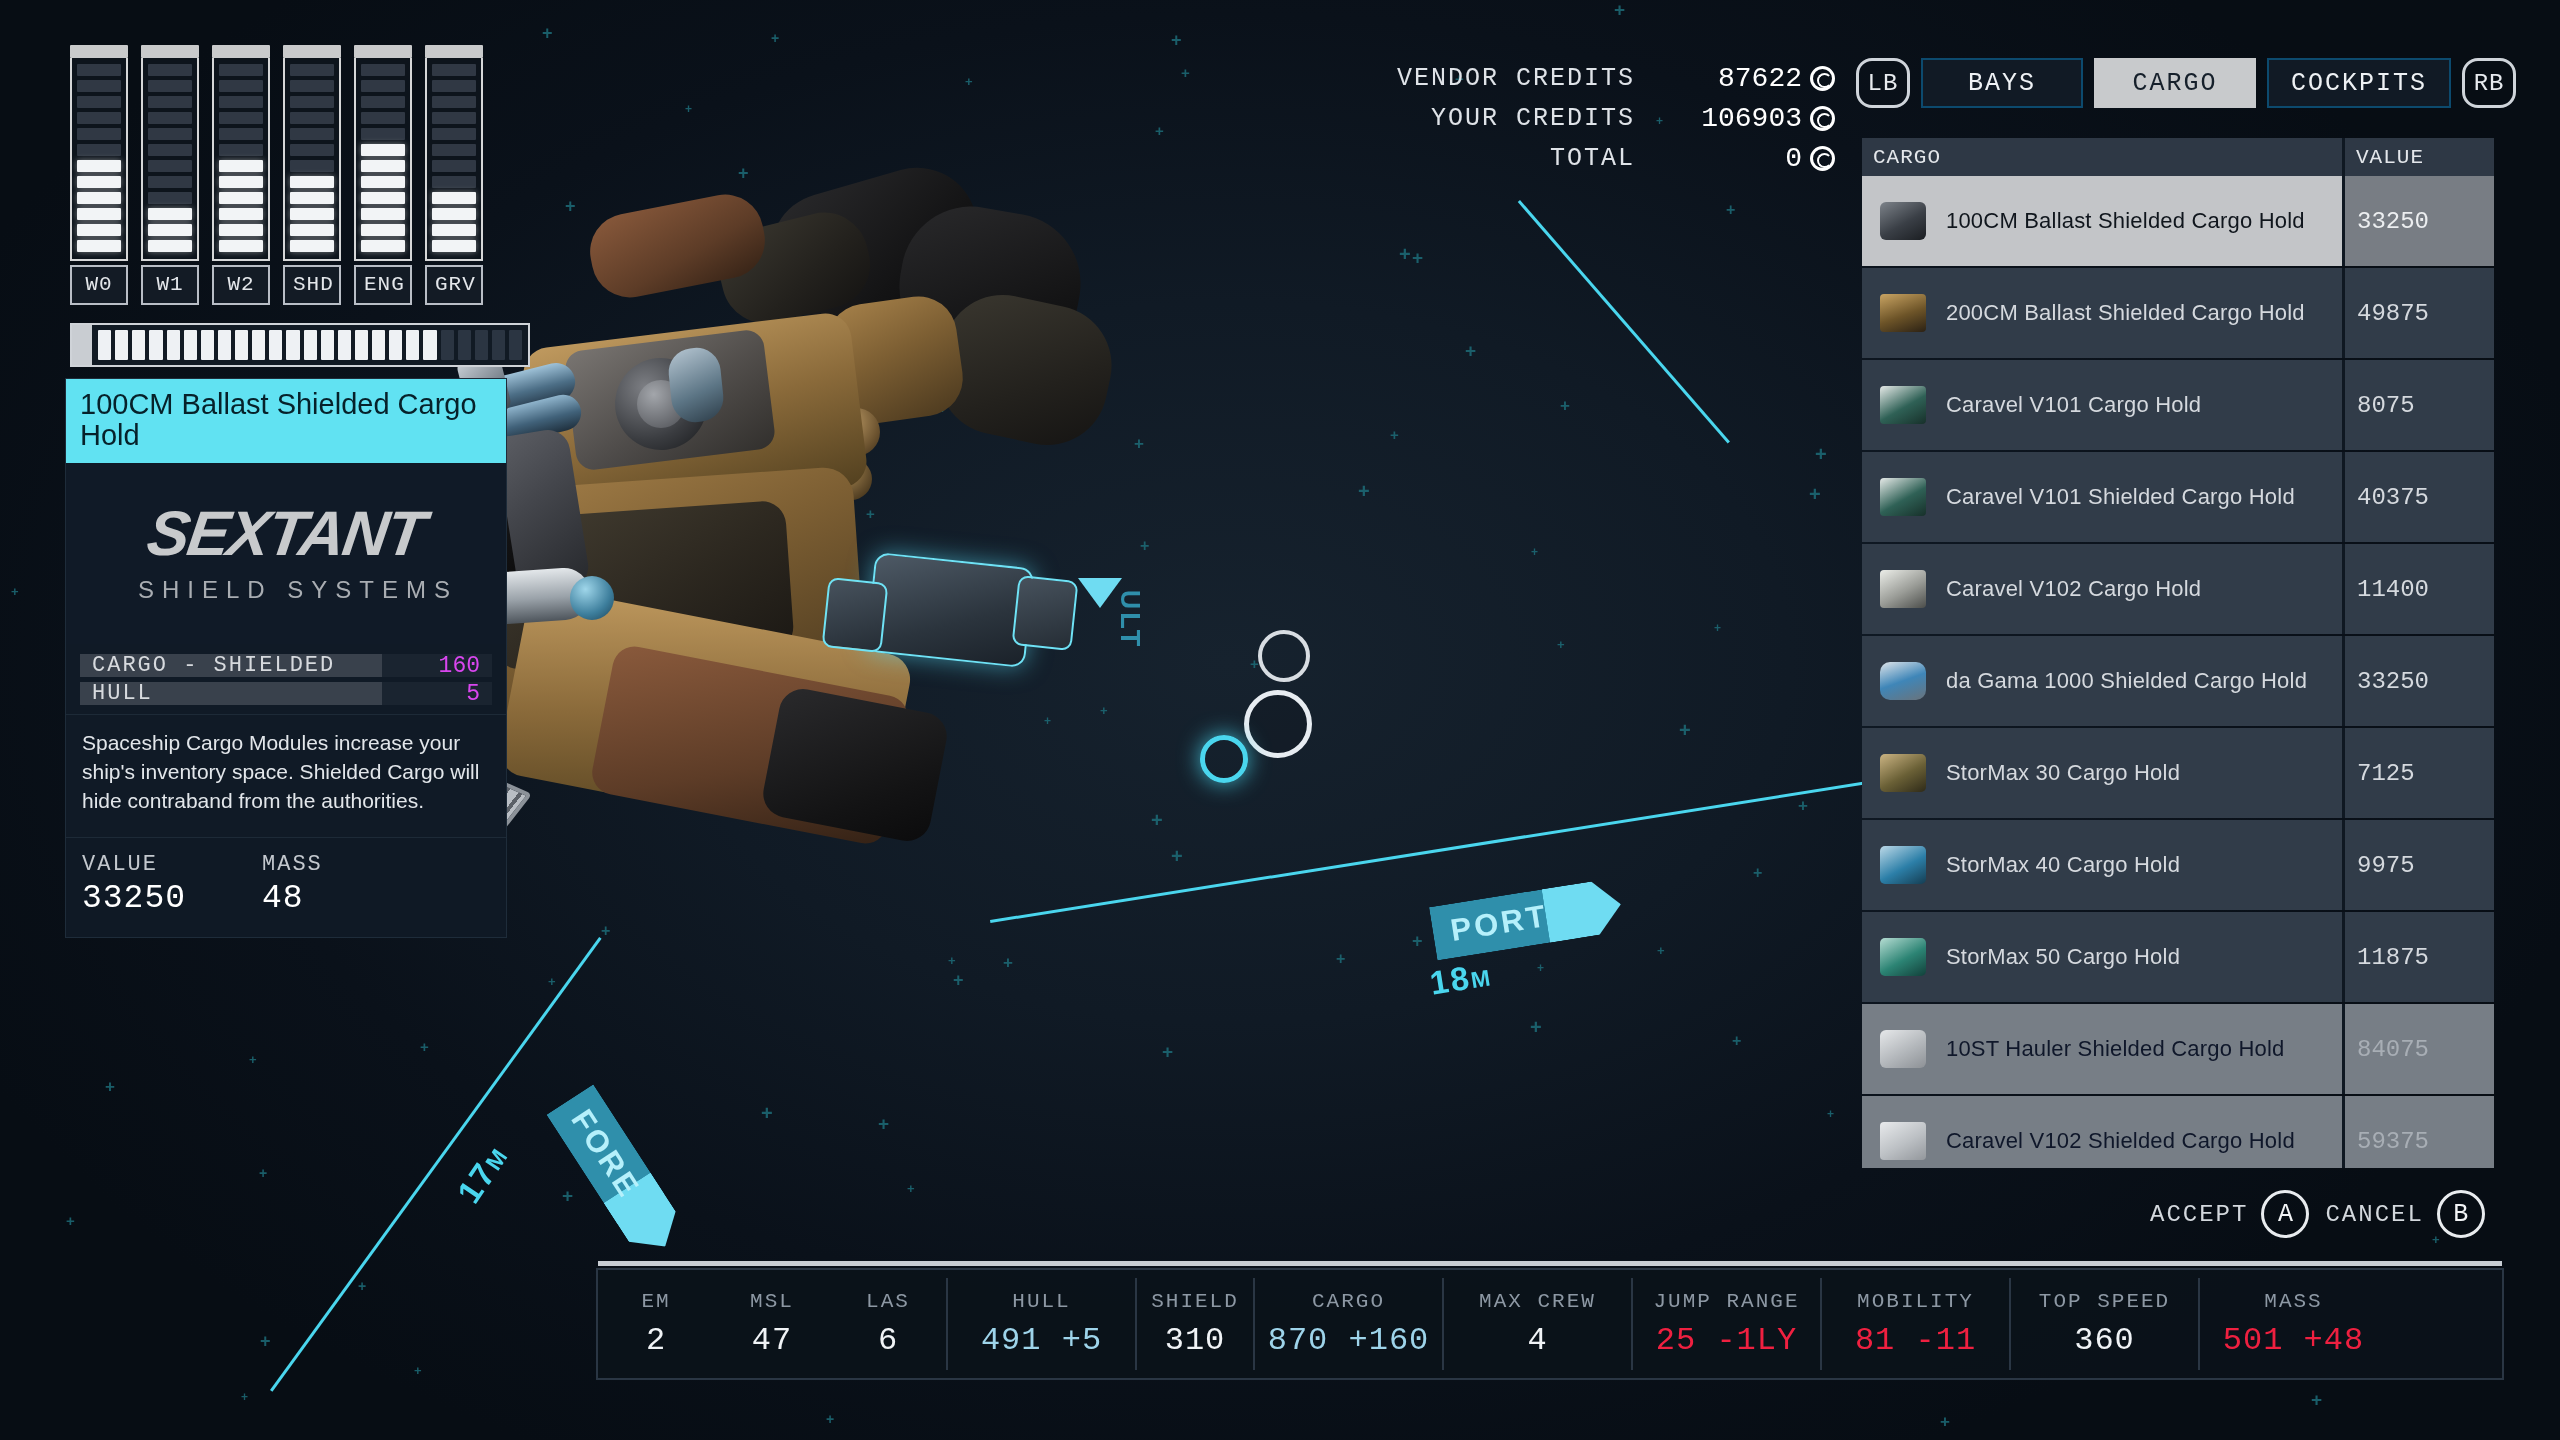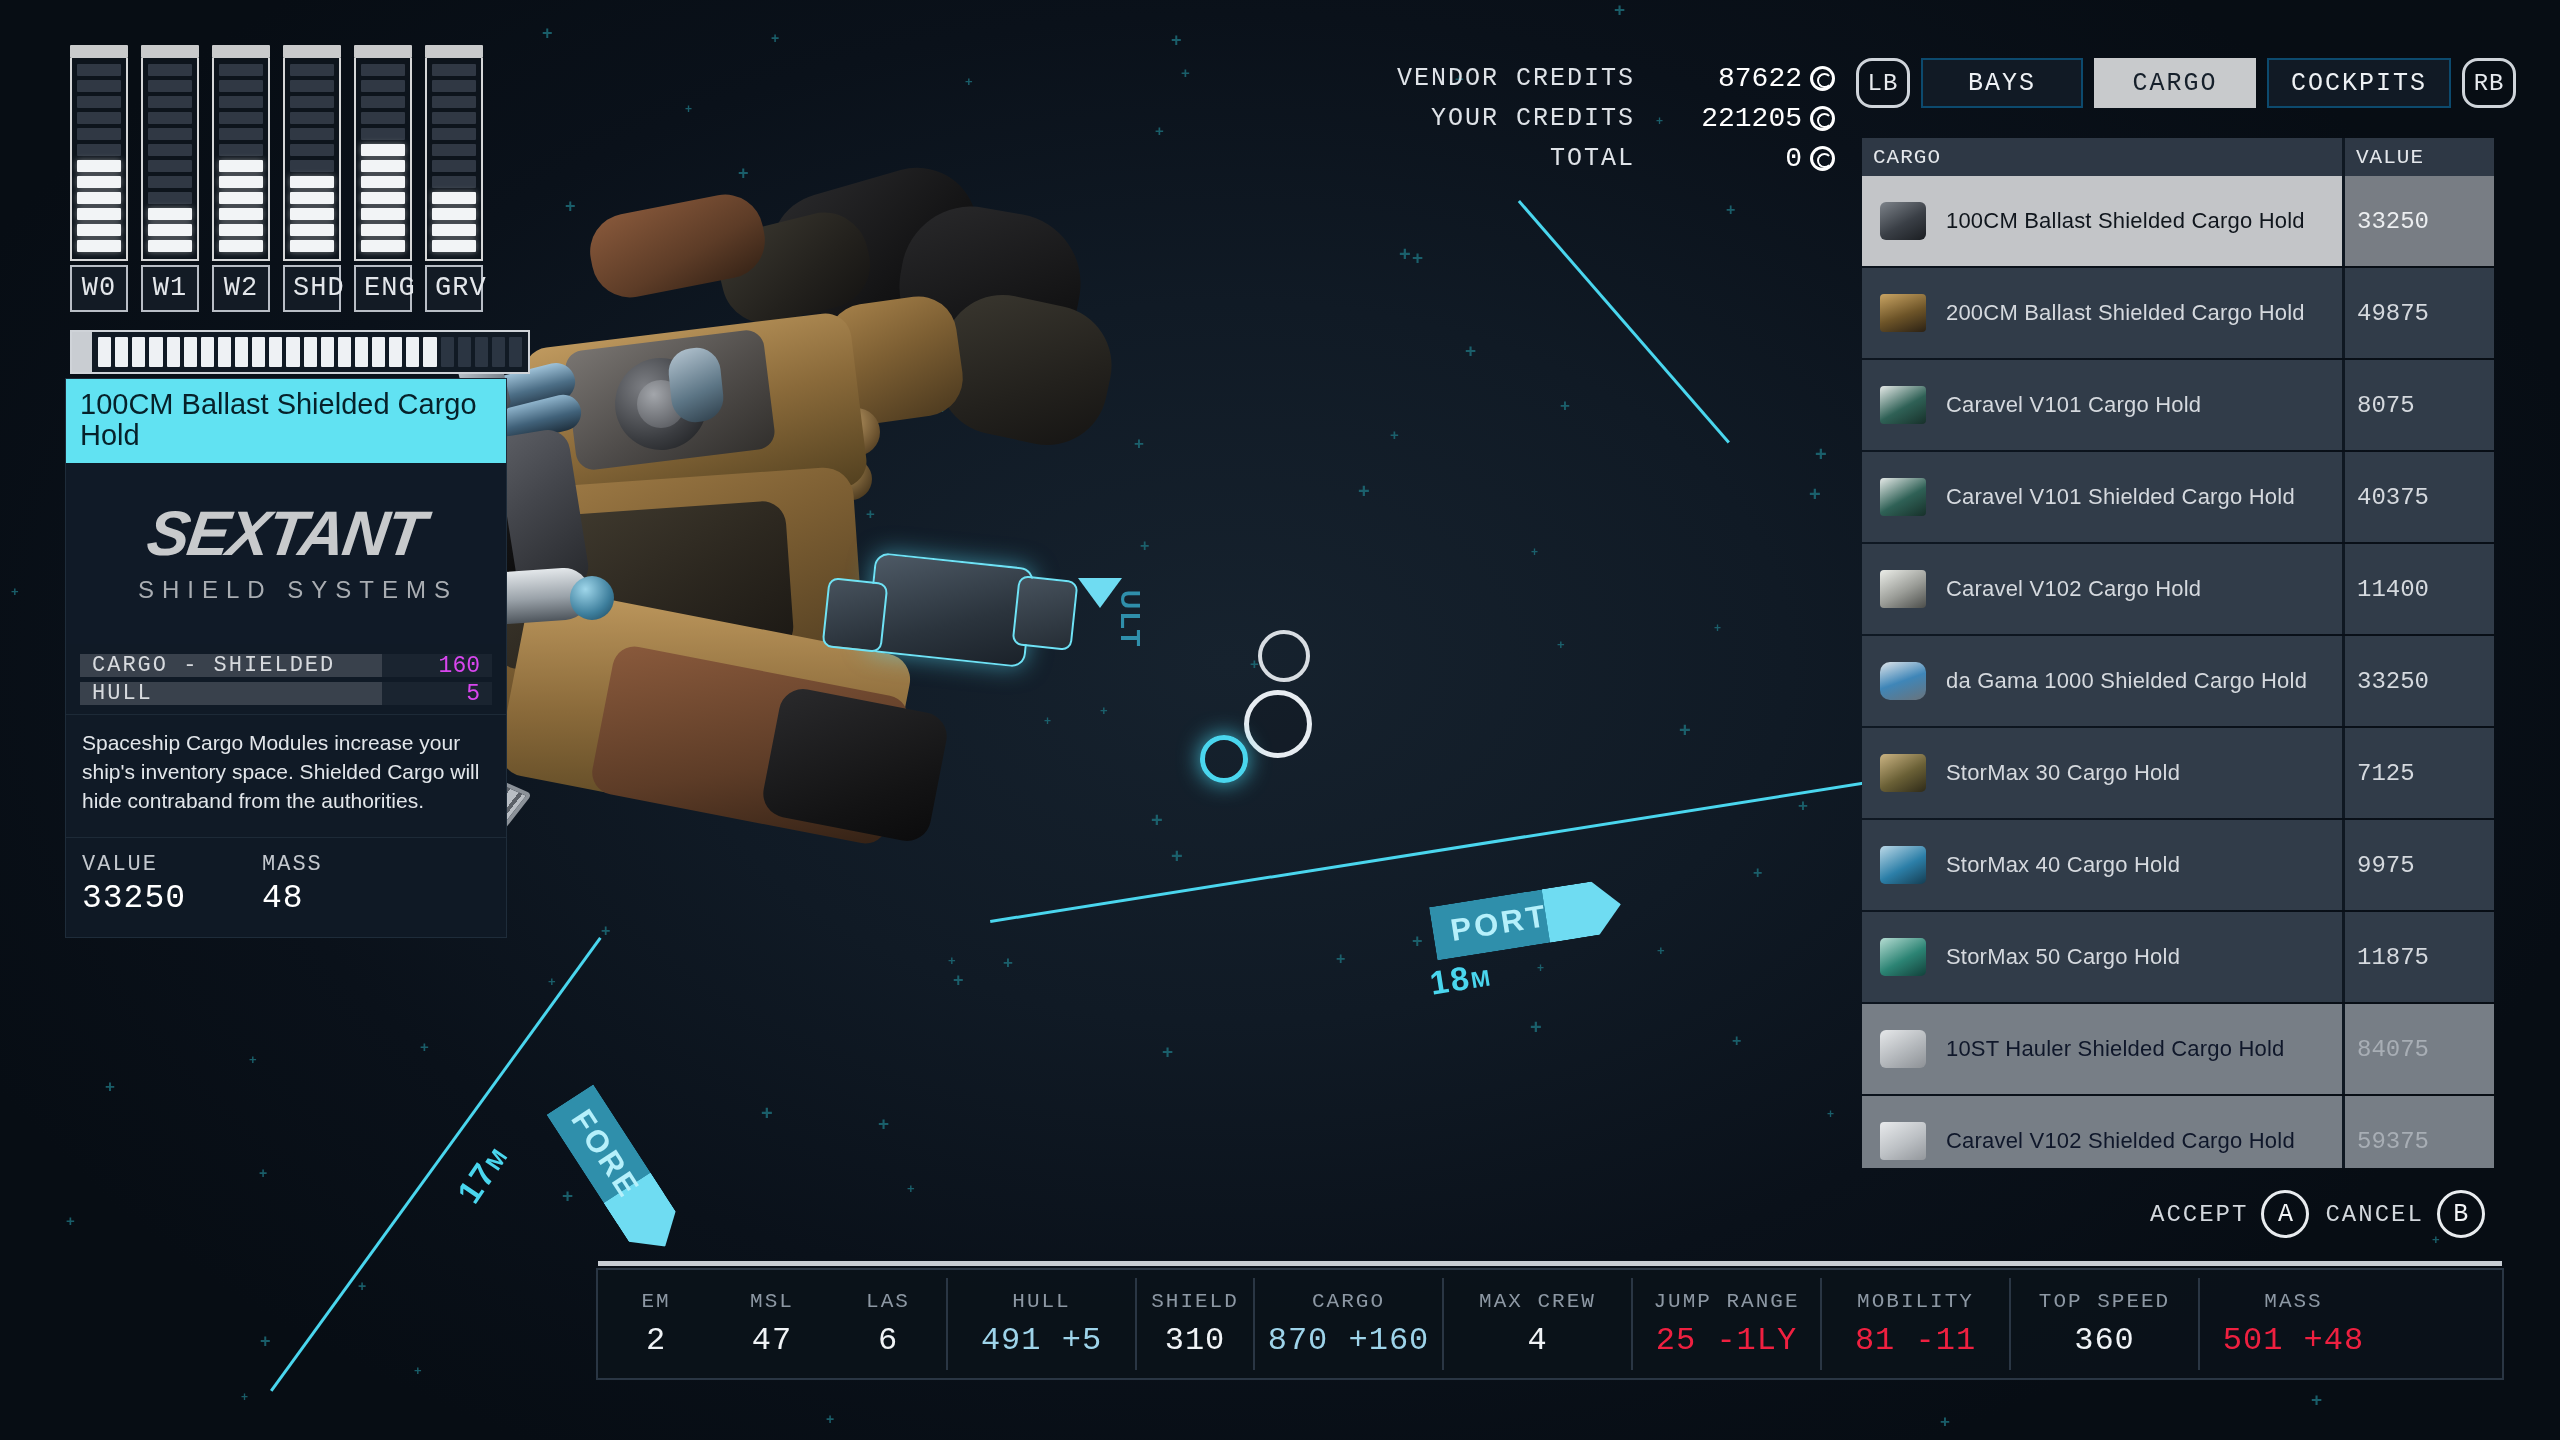--- a/index.html
+++ b/index.html
@@ -34,21 +34,21 @@
   .power-panel { position: absolute; left: 70px; top: 45px; width: 460px; }
   .bars-row { display: flex; gap: 13px; }
   .bar-col { width: 58px; }
   .bar-cap { height: 13px; background: #c9cacb; border-radius: 1px; }
   .bar-box { border: 2px solid #d6d7d8; border-top: none; background: #0d141c;
              padding: 6px 5px 7px 5px; display: flex; flex-direction: column-reverse; gap: 4px; }
   .pip { height: 12px; border-radius: 1px; }
   .pip.on  { background: #f2f4f6; box-shadow: 0 0 6px rgba(255,255,255,.45); }
   .pip.off { background: #303844; }
   .bar-lbl { margin-top: 4px; border: 2px solid #b9bec6; background: #131b25;
-             color: #e3e6ea; font-size: 27px; text-align: center; padding: 6px 8px 7px;
+             color: #e3e6ea; font-size: 21px; text-align: center; padding: 6px 8px 7px;
              letter-spacing: 1px; }
 
   .seg-bar { margin-top: 18px; display: flex; align-items: stretch; height: 44px;
              border: 2px solid #cfd3d8; background: #111a24; }
   .seg-bar .lead { width: 20px; background: #c9cdd2; }
   .seg-bar .segs { flex: 1; display: flex; gap: 4px; padding: 5px 6px; }
   .seg { flex: 1; border-radius: 1px; }
   .seg.on { background: #eef1f4; }
   .seg.off { background: #2b3542; }
 
@@ -508,21 +508,21 @@
   </div>
 
   <div class="credits" id="credits">
       <div class="cred-row">
         <div class="k">VENDOR CREDITS</div>
         <div class="v">87622</div>
         <div class="cred-ico"></div>
       </div>
       <div class="cred-row">
         <div class="k">YOUR CREDITS</div>
-        <div class="v">221205</div>
+        <div class="v">106903</div>
         <div class="cred-ico"></div>
       </div>
       <div class="cred-row">
         <div class="k">TOTAL</div>
         <div class="v">0</div>
         <div class="cred-ico"></div>
       </div>
     </div>
 
   <div class="tabs">

